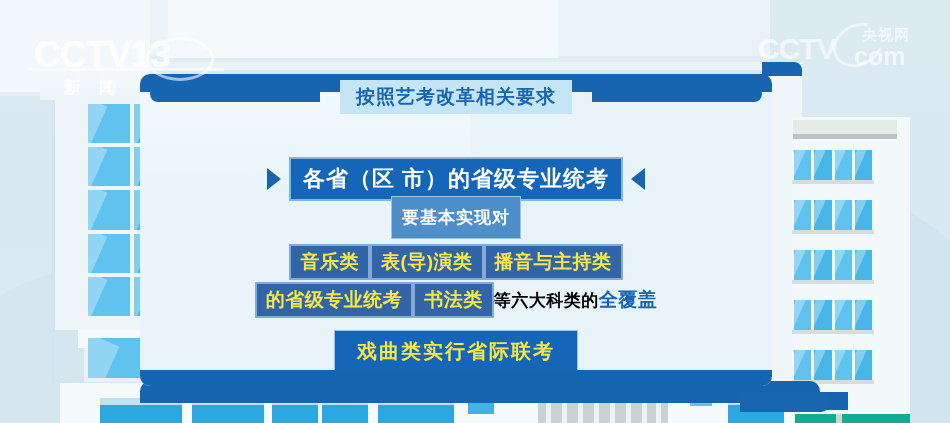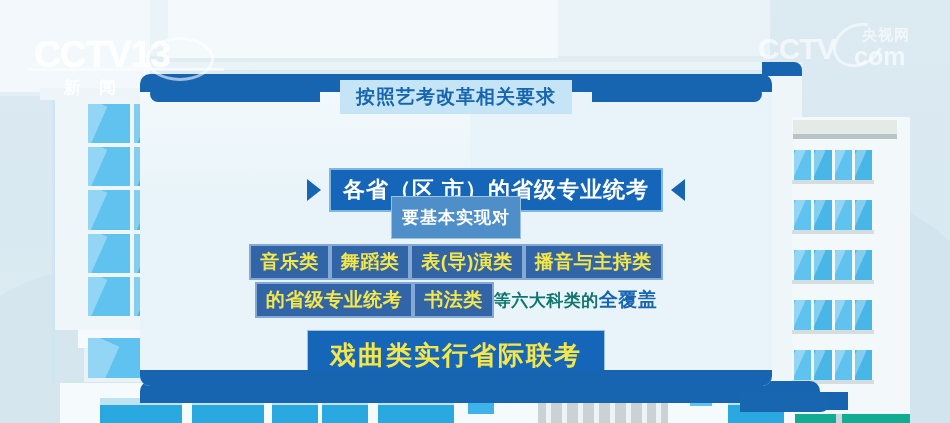--- a/index.html
+++ b/index.html
@@ -82,42 +82,42 @@
   .t-ribbon .segL{left:10px;width:170px;border-radius:8px 0 0 8px;}
   .t-ribbon .segR{right:10px;width:170px;border-radius:0 8px 8px 0;}
 
   .band1{position:absolute;left:50%;transform:translateX(-50%);top:-12px;
      background:#c5e4f6;color:#1765b0;font-weight:bold;font-size:19px;
      padding:4px 16px;letter-spacing:1px;white-space:nowrap;}
 
   .line2024{position:absolute;width:100%;top:26px;text-align:center;
      color:#1a6bb5;font-weight:bold;font-size:29px;letter-spacing:1px;}
 
-  .boxrow{position:absolute;width:100%;top:76px;display:flex;align-items:center;justify-content:center;gap:8px;margin-left:40px;}
+  .boxrow{position:absolute;width:100%;top:65px;display:flex;align-items:center;justify-content:center;gap:8px;}
   .tri{width:0;height:0;border-top:11px solid transparent;border-bottom:11px solid transparent;}
   .tri-r{border-left:14px solid #1765b0;}
   .tri-l{border-right:14px solid #1765b0;}
   .mainbox{background:#1565b8;color:#ffffff;font-weight:bold;font-size:22px;
      padding:5px 12px;letter-spacing:1px;border:2px solid #7fb8de;white-space:nowrap;}
 
   .band2{position:absolute;width:100%;top:114px;text-align:center;}
   .band2 span{background:#4f8fc9;color:#fff;font-weight:bold;font-size:17px;padding:11px 10px;
      border:1px solid #9cc2e0;letter-spacing:1px;}
 
   .tagrow{position:absolute;width:100%;display:flex;align-items:center;justify-content:center;}
   .tagrow.r1{top:152px;}
   .tagrow.r2{top:190px;}
   .tag{background:#3165a8;color:#f5e64a;font-weight:bold;font-size:19px;
      padding:3px 9px;border:2px solid #83a9d4;letter-spacing:0.5px;white-space:nowrap;}
-  .tail-sm{color:#0f766e;font-weight:bold;font-size:17px;letter-spacing:0.5px;}
+  .tail-sm{color:#000000;font-weight:bold;font-size:17px;letter-spacing:0.5px;}
   .tail-lg{color:#1765b0;font-weight:bold;font-size:19px;letter-spacing:0.5px;}
 
   .bottombanner{position:absolute;width:100%;top:238px;text-align:center;}
   .bottombanner span{display:inline-block;background:#1565b8;color:#f5e64a;font-weight:bold;
-     font-size:26px;padding:7px 22px;letter-spacing:2px;border:1px solid #9cc2e0;font-family:Liberation Serif, serif;}
+     font-size:20px;padding:7px 22px;letter-spacing:2px;border:1px solid #9cc2e0;font-family:Liberation Serif, serif;}
 
   
   .logo-cctv{position:absolute;left:28px;top:34px;width:200px;height:60px;pointer-events:none;}
   .logo-cctv .txt{position:absolute;left:6px;top:0px;font-size:37px;font-weight:bold;
      color:rgba(255,255,255,.82);letter-spacing:-1px;
      -webkit-text-stroke:1px rgba(255,255,255,.55);}
   .logo-cctv .oval{position:absolute;left:118px;top:3px;width:62px;height:38px;border-radius:50%;
      border:3px solid rgba(255,255,255,.6);}
   .logo-cctv .sub{position:absolute;left:36px;top:42px;font-size:17px;color:rgba(255,255,255,.9);
      letter-spacing:18px;font-weight:bold;}
@@ -273,21 +273,20 @@
         <div class="mainbox">各省（区 市）的省级专业统考</div>
         <div class="tri tri-l"></div>
       </div>
 
       <div class="band2">
         <span>要基本实现对</span>
       </div>
 
       <div class="tagrow r1">
         <span class="tag">音乐类</span>
-        <span class="tag">舞蹈类</span>
         <span class="tag">表(导)演类</span>
         <span class="tag">播音与主持类</span>
       </div>
 
       <div class="tagrow r2">
         <span class="tag">的省级专业统考</span>
         <span class="tag">书法类</span>
         <span class="tail-sm">等六大科类的</span>
         <span class="tail-lg">全覆盖</span>
       </div>

